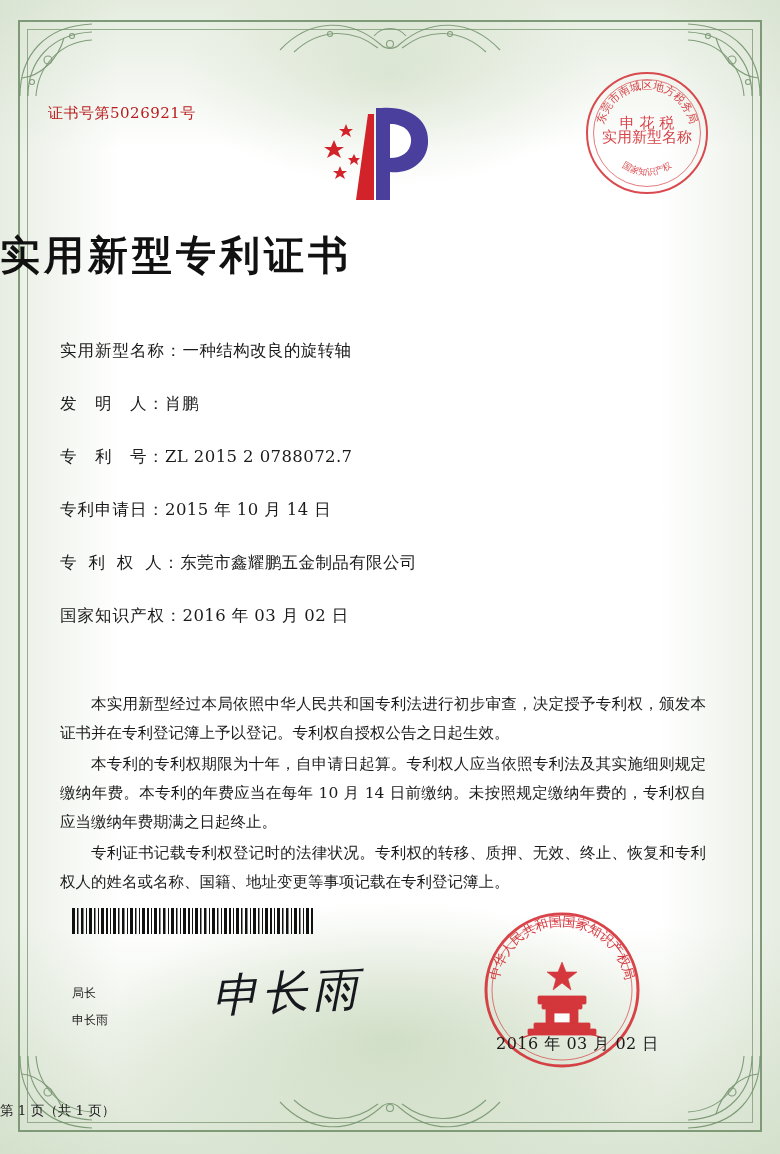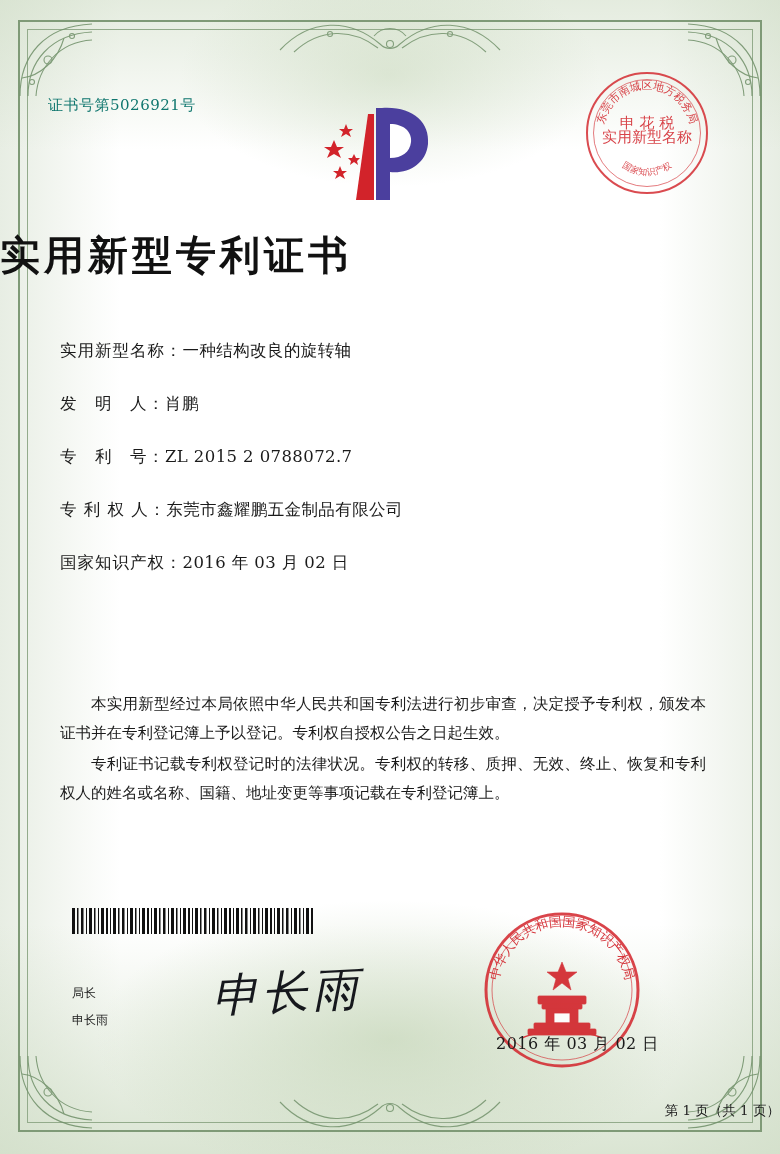--- a/index.html
+++ b/index.html
@@ -67,23 +67,23 @@
     bottom: 16px;
     transform: translateX(-50%) scaleY(-1);
     width: 240px;
     height: 44px;
     opacity: .9;
   }
 
   .cert-no {
     position: absolute;
     left: 48px;
-    top: 96px;
+    top: 104px;
     font-size: 15px;
-    color: #0f766e;
+    color: #b91c1c;
     letter-spacing: .5px;
     font-family: "DejaVu Serif", "Liberation Serif", serif;
   }
 
   .logo {
     position: absolute;
     left: 50%;
     top: 100px;
     transform: translateX(-50%);
     width: 140px;
@@ -144,21 +144,21 @@
     top: 340px;
     right: 60px;
   }
   .field {
     font-size: 16.5px;
     color: #1b1b1b;
     margin-bottom: 31px;
     font-family: "DejaVu Serif", "Liberation Serif", serif;
     white-space: nowrap;
   }
-  .field .lbl { letter-spacing: 1px; }
+  .field .lbl { letter-spacing: 1px; font-family: Liberation Mono, monospace; }
   .field .val { letter-spacing: .4px; }
 
   .body-text {
     position: absolute;
     left: 60px;
     right: 74px;
     top: 690px;
     font-size: 15.5px;
     line-height: 29px;
     color: #1b1b1b;
@@ -214,21 +214,21 @@
     font-size: 16px;
     color: #1b1b1b;
     letter-spacing: .5px;
     font-family: "DejaVu Serif", "Liberation Serif", serif;
   }
 
   .page-footer {
     position: absolute;
     left: 0; right: 0;
     bottom: 34px;
-    text-align: right;
+    text-align: left;
     font-size: 13.5px;
     color: #222;
     font-family: "DejaVu Serif", "Liberation Serif", serif;
     margin-top: 20px;
   }
 </style>
 </head>
 <body>
 
 <div class="page">
@@ -342,29 +342,33 @@
     <div class="field">
       <span class="lbl">实用新型名称：</span><span class="val">一种结构改良的旋转轴</span>
     </div>
     <div class="field">
       <span class="lbl">发　明　人：</span><span class="val">肖鹏</span>
     </div>
     <div class="field">
       <span class="lbl">专　利　号：</span><span class="val">ZL 2015 2 0788072.7</span>
     </div>
     <div class="field">
+      <span class="lbl">专利申请日：</span><span class="val">2015 年 10 月 14 日</span>
+    </div>
+    <div class="field">
       <span class="lbl">专 利 权 人：</span><span class="val">东莞市鑫耀鹏五金制品有限公司</span>
     </div>
     <div class="field">
       <span class="lbl">国家知识产权：</span><span class="val">2016 年 03 月 02 日</span>
     </div>
   </div>
 
   <div class="body-text">
     <p>本实用新型经过本局依照中华人民共和国专利法进行初步审查，决定授予专利权，颁发本证书并在专利登记簿上予以登记。专利权自授权公告之日起生效。</p>
+    <p>本专利的专利权期限为十年，自申请日起算。专利权人应当依照专利法及其实施细则规定缴纳年费。本专利的年费应当在每年 10 月 14 日前缴纳。未按照规定缴纳年费的，专利权自应当缴纳年费期满之日起终止。</p>
     <p>专利证书记载专利权登记时的法律状况。专利权的转移、质押、无效、终止、恢复和专利权人的姓名或名称、国籍、地址变更等事项记载在专利登记簿上。</p>
   </div>
 
   <svg class="barcode" viewBox="0 0 242 26" preserveAspectRatio="none">
     <g fill="#111">
       <rect x="0" y="0" width="3" height="26"></rect>
         <rect x="5" y="0" width="1.5" height="26"></rect>
       <rect x="9" y="0" width="2.5" height="26"></rect>
         <rect x="14" y="0" width="1" height="26"></rect>
       <rect x="17" y="0" width="3" height="26"></rect>

